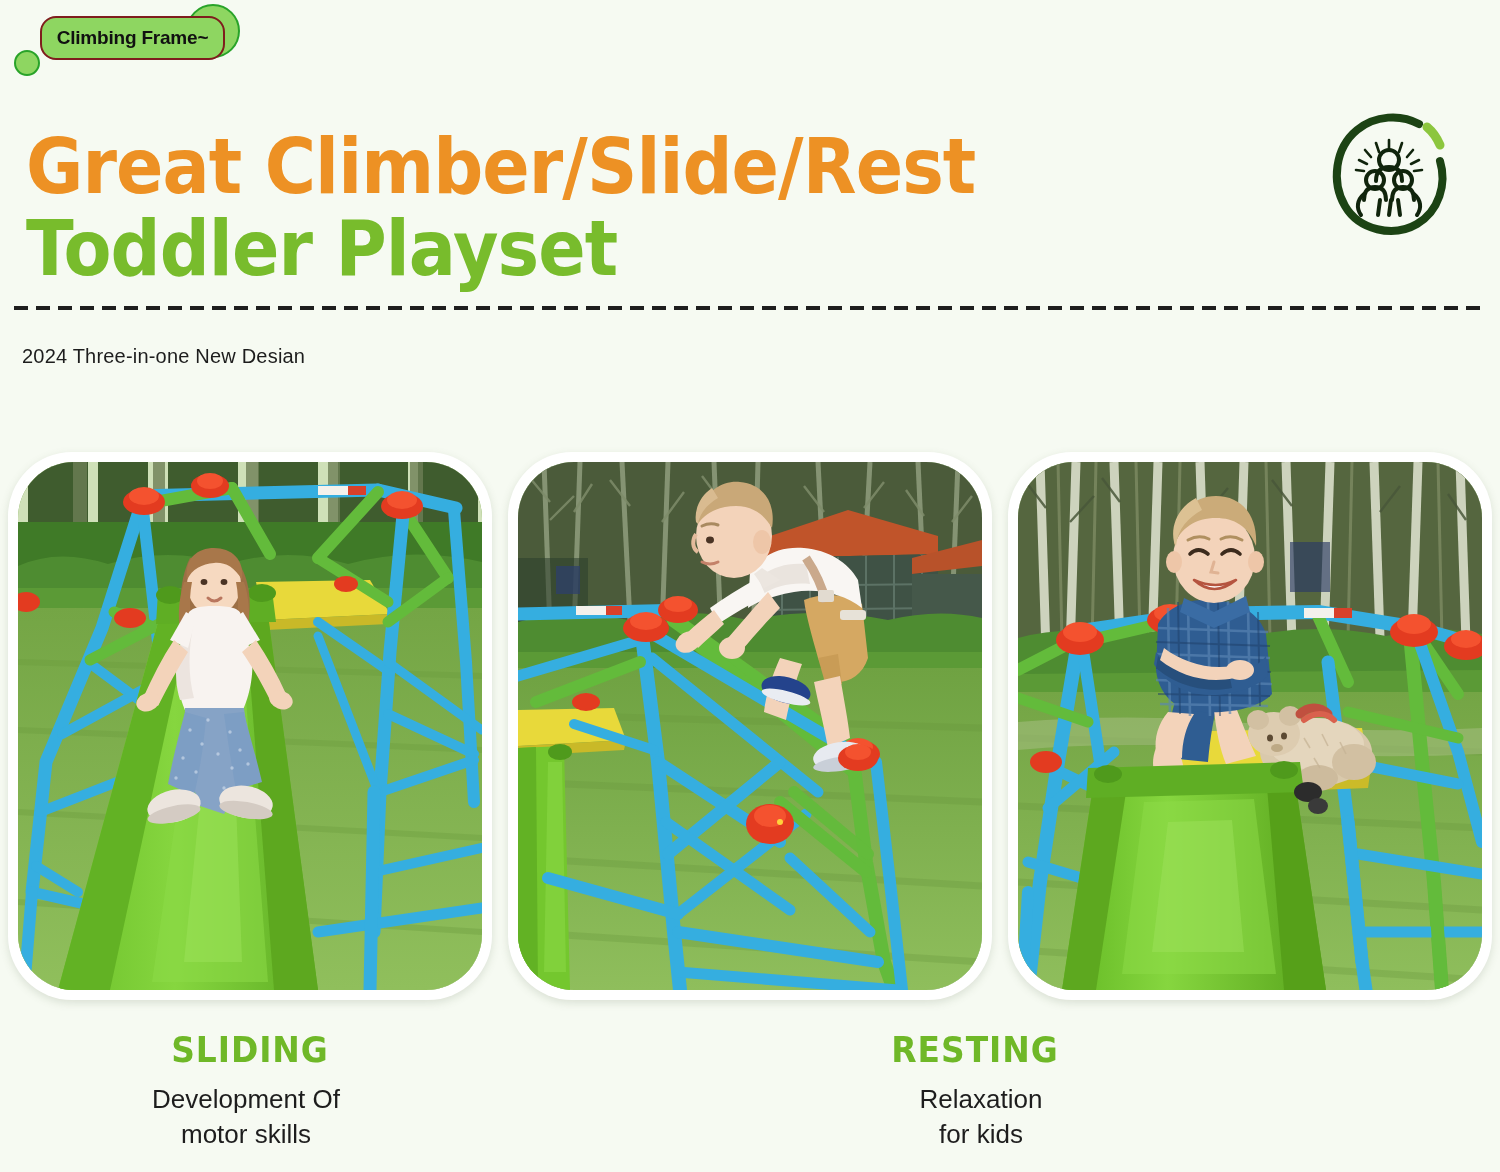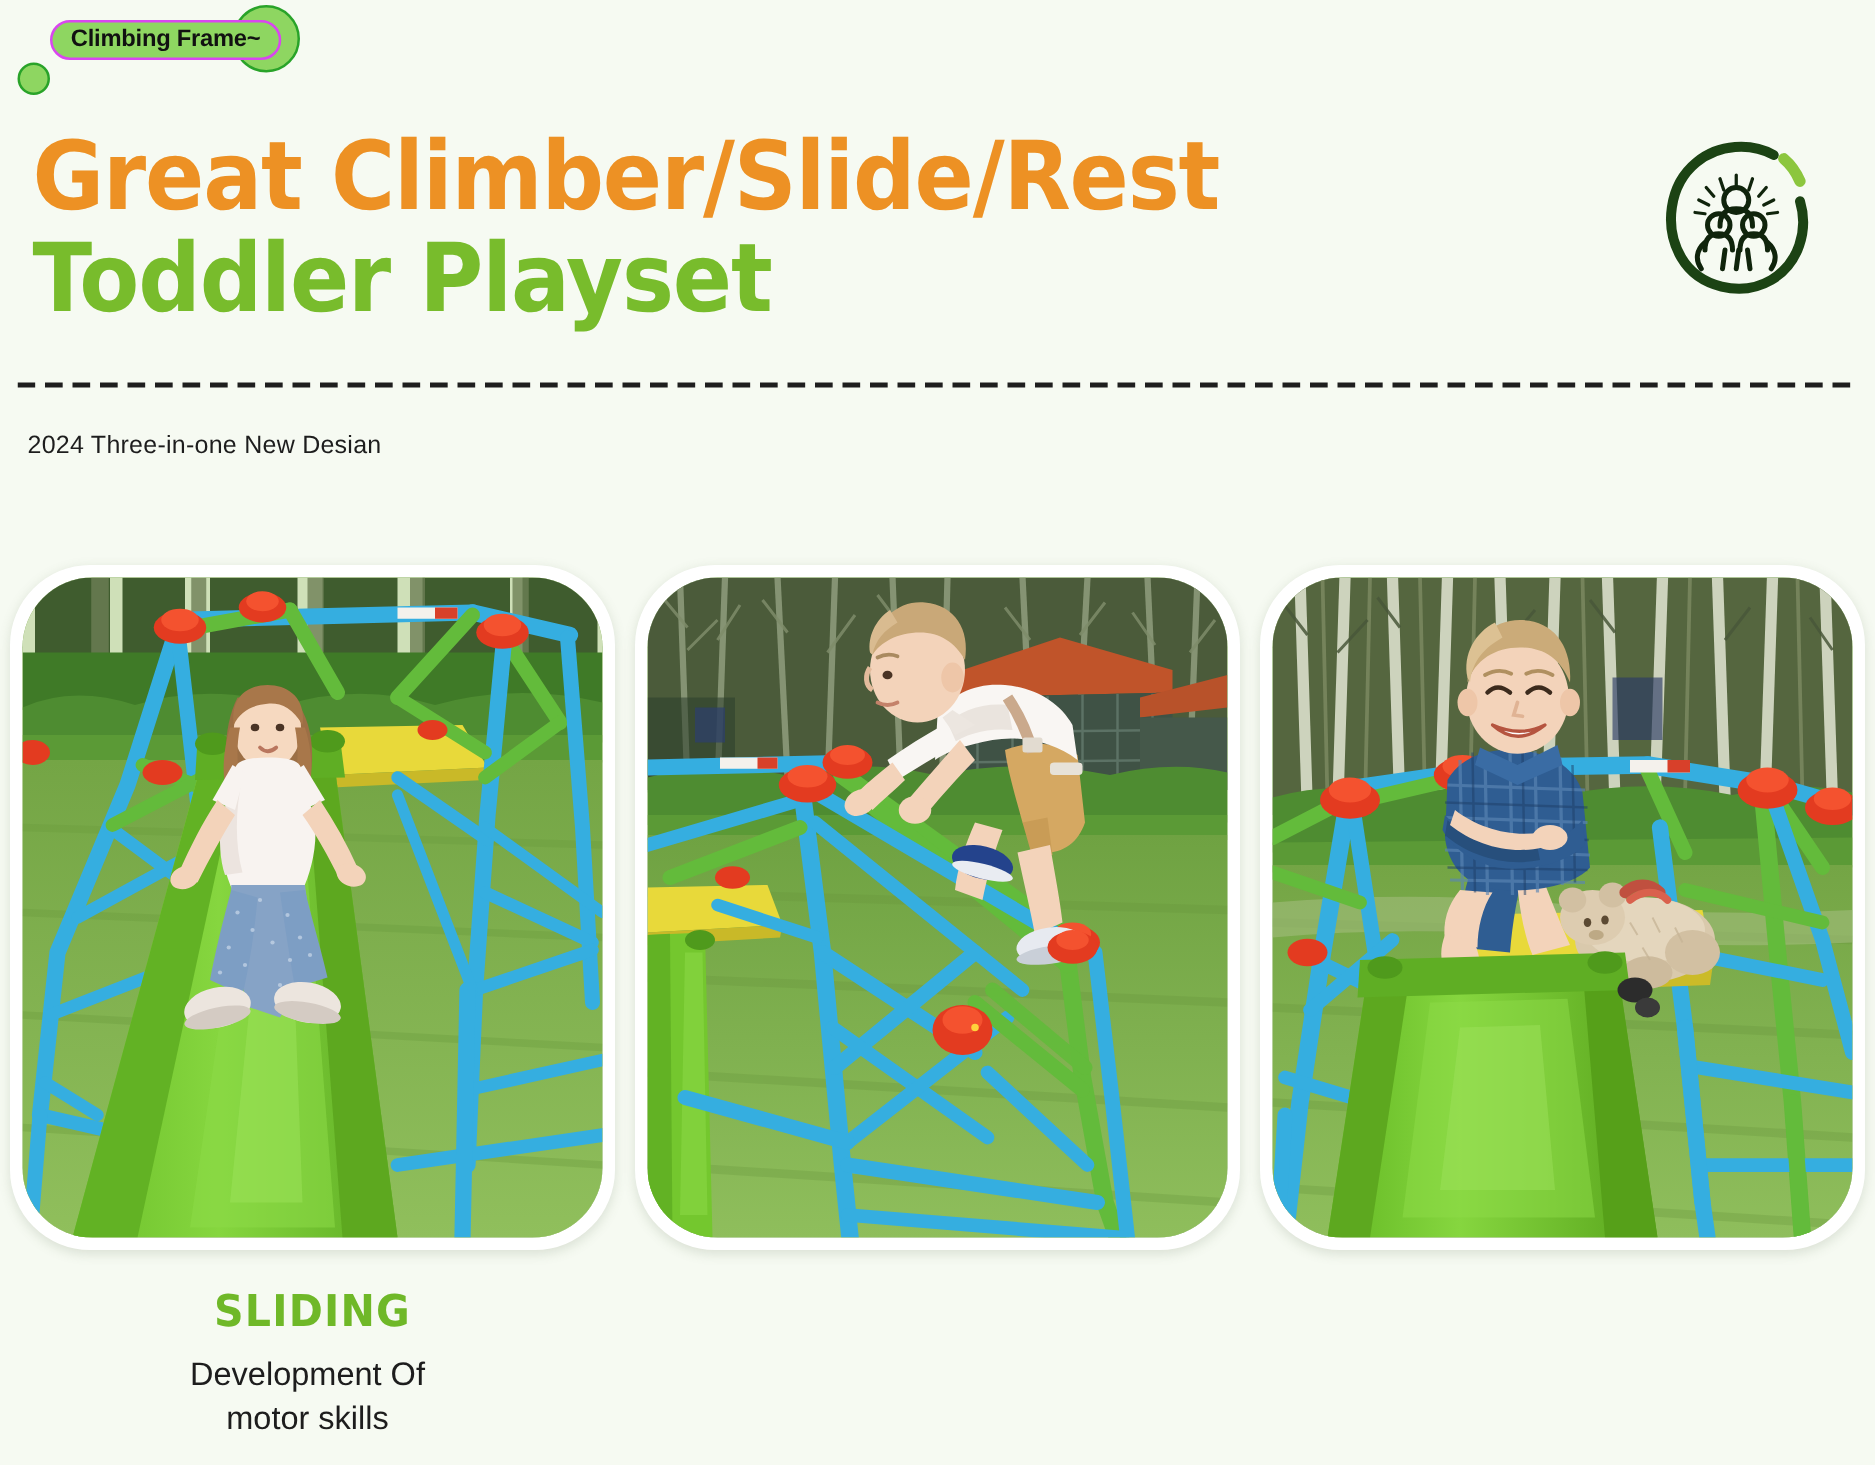--- a/index.html
+++ b/index.html
@@ -7,43 +7,43 @@
   body {
     background:#f6faf2;
     font-family:"Liberation Sans", sans-serif;
     position:relative;
     overflow:hidden;
   }
 
   
   #brand-badge {
     position:absolute; left:40px; top:16px;
-    width:185px; height:32px;
-    background:#8ed661; border:2px solid #d946ef;
+    width:185px; height:44px;
+    background:#8ed661; border:2px solid #7f1d1d;
     border-radius:16px;
     display:flex; align-items:center; justify-content:center;
     z-index:5;
   }
   #brand-badge .label {
     font-size:19px; font-weight:700; color:#111;
     letter-spacing:-.2px; white-space:nowrap;
   }
   #badge-dot-big {
     position:absolute; left:186px; top:4px;
     width:54px; height:54px; border-radius:50%;
     background:#8ed661; border:2px solid #29a329; z-index:4;
   }
   #badge-dot-small {
     position:absolute; left:14px; top:50px;
     width:26px; height:26px; border-radius:50%;
     background:#8ed661; border:2px solid #29a329; z-index:6;
   }
 
   
-  #headline-block { position:absolute; left:26px; top:100px; width:1260px; }
+  #headline-block { position:absolute; left:26px; top:126px; width:1260px; }
   .headline-line {
     font-family:"DejaVu Sans", sans-serif;
     font-weight:bold;
     font-size:76px;
     line-height:82px;
     letter-spacing:-1px;
     transform:scaleX(.92);
     transform-origin:left center;
     white-space:nowrap;
   }
@@ -728,13 +728,20 @@
 </div>
 
 <div id="captions-row">
   <div class="caption-col col-1">
     <div class="caption-title">SLIDING</div>
     <div class="caption-text">
       <span>Development Of</span><br>
       <span>motor skills</span>
     </div>
   </div>
+  <div class="caption-col col-3">
+    <div class="caption-title">RESTING</div>
+    <div class="caption-text">
+      <span>Relaxation</span><br>
+      <span>for kids</span>
+    </div>
+  </div>
 </div>
 
 </body></html>

